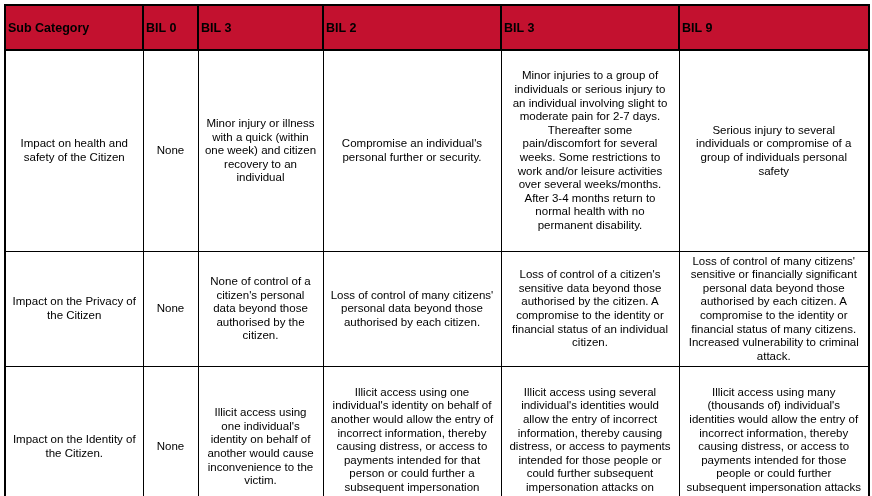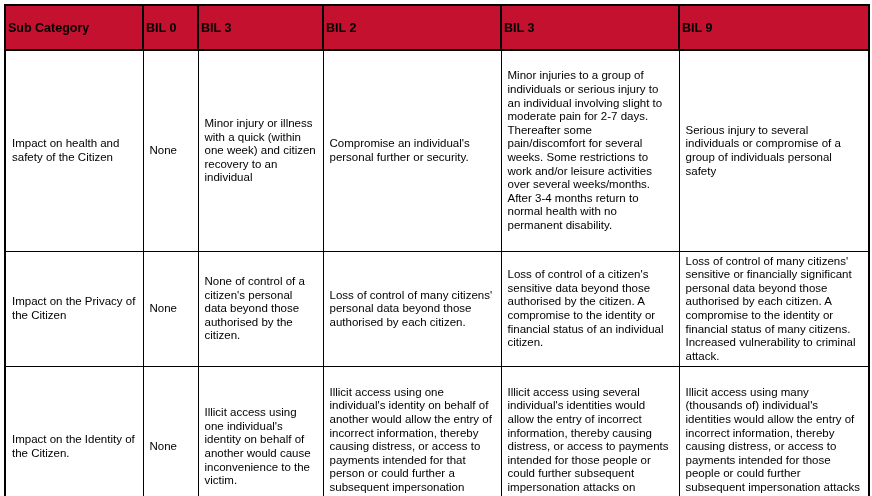--- a/index.html
+++ b/index.html
@@ -32,21 +32,21 @@
     font-size: 12.5px;
     text-align: left;
     vertical-align: middle;
     border: 2px solid var(--border, #000);
     height: 19px;
     padding: 12px 2px;
   }
   table.bil-table td {
     border: 1px solid var(--border, #000);
     vertical-align: middle;
-    text-align: left;
+    text-align: center;
     font-size: 11.5px;
     line-height: 13.6px;
     padding: 2px 6px;
     color: var(--body-text, #000);
     overflow: hidden;
   }
   td.subcat {
     color: var(--subcat-text, #c3132e);
     padding-left: 7px;
     margin-left: 20px;

